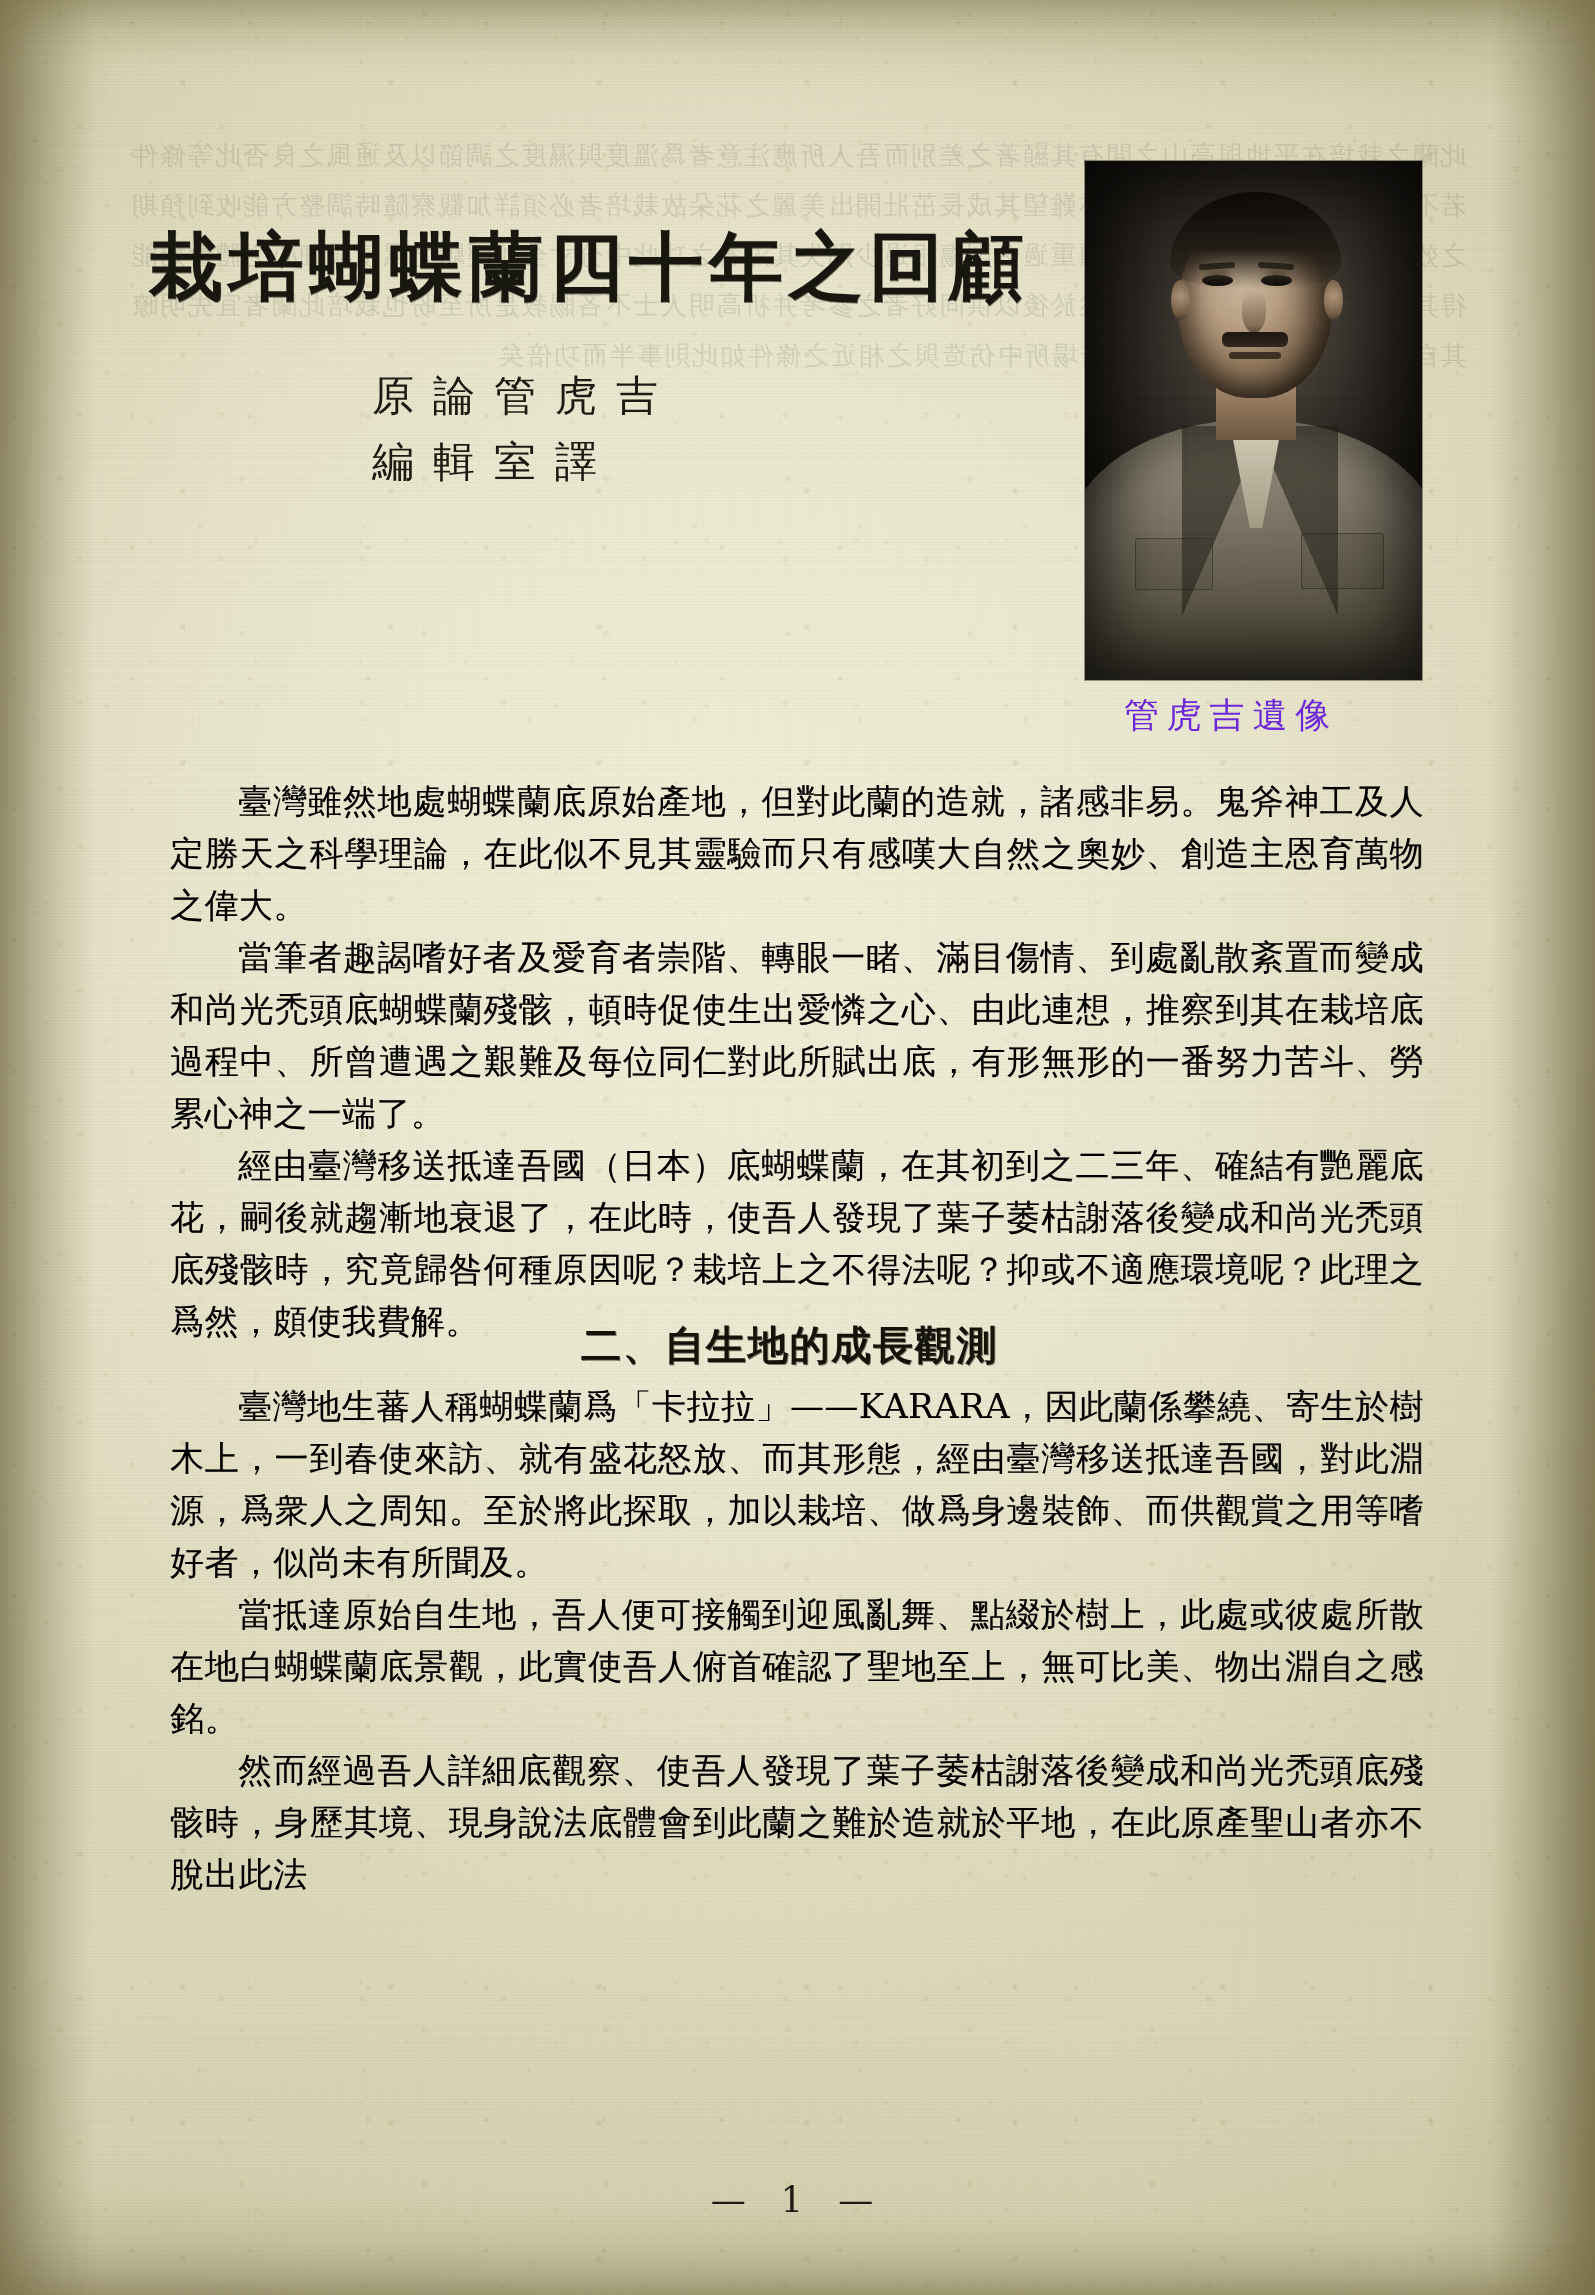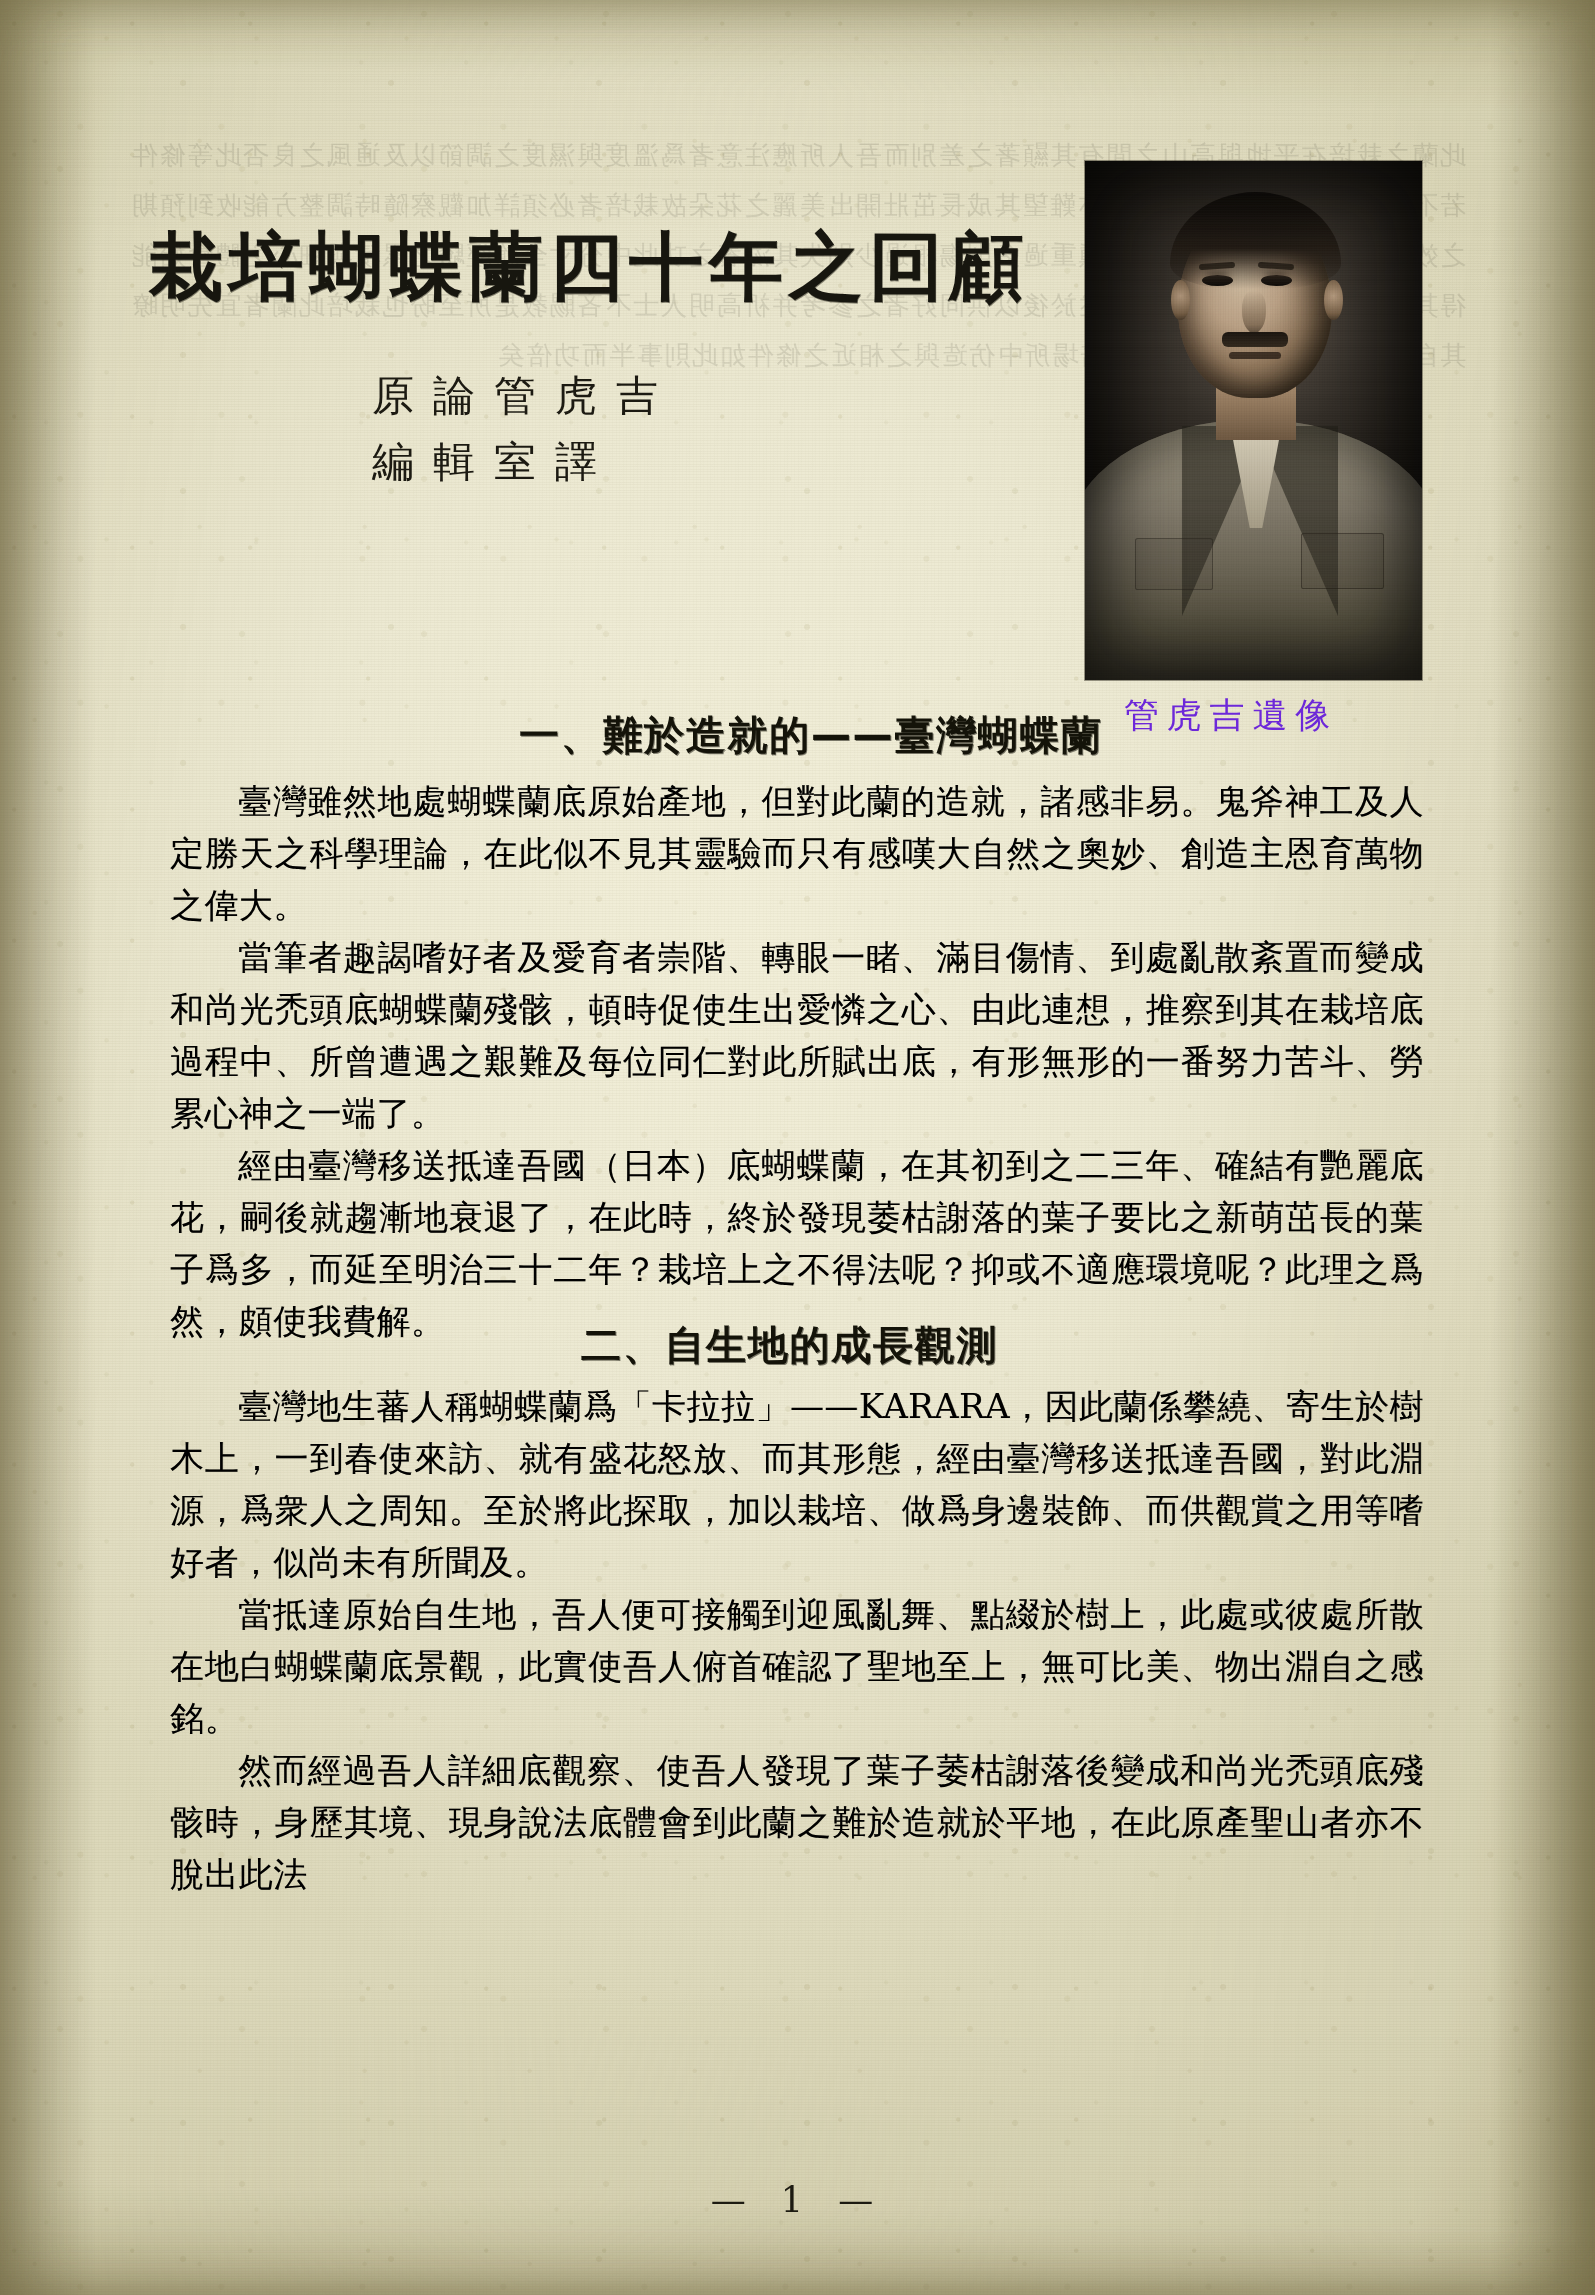--- a/index.html
+++ b/index.html
@@ -390,26 +390,25 @@
       <div class="ph-nose"></div>
       <div class="ph-mous"></div>
       <div class="ph-mouth"></div>
       <div class="photo-grain"></div>
       <div class="ph-tone"></div>
       <div class="ph-vignette"></div>
     </div>
 
     <div class="photo-caption">管虎吉遺像</div>
 
-    <div class="section-heading heading-1">一、難於造就的——臺灣蝴蝶蘭</div>
 
     <div class="body-block block-a">
       <p>臺灣雖然地處蝴蝶蘭底原始產地，但對此蘭的造就，諸感非易。鬼斧神工及人定勝天之科學理論，在此似不見其靈驗而只有感嘆大自然之奧妙、創造主恩育萬物之偉大。</p>
       <p>當筆者趣謁嗜好者及愛育者崇階、轉眼一睹、滿目傷情、到處亂散紊置而變成和尚光禿頭底蝴蝶蘭殘骸，頓時促使生出愛憐之心、由此連想，推察到其在栽培底過程中、所曾遭遇之艱難及每位同仁對此所賦出底，有形無形的一番努力苦斗、勞累心神之一端了。</p>
-      <p>經由臺灣移送抵達吾國（日本）底蝴蝶蘭，在其初到之二三年、確結有艷麗底花，嗣後就趨漸地衰退了，在此時，終於發現萎枯謝落的葉子要比之新萌茁長的葉子爲多，而延至明治三十二年？栽培上之不得法呢？抑或不適應環境呢？此理之爲然，頗使我費解。</p>
+      <p>經由臺灣移送抵達吾國（日本）底蝴蝶蘭，在其初到之二三年、確結有艷麗底花，嗣後就趨漸地衰退了，在此時，使吾人發現了葉子萎枯謝落後變成和尚光禿頭底殘骸時，究竟歸咎何種原因呢？栽培上之不得法呢？抑或不適應環境呢？此理之爲然，頗使我費解。</p>
     </div>
 
     <div class="section-heading heading-2">二、自生地的成長觀測</div>
 
     <div class="body-block block-b">
       <p>臺灣地生蕃人稱蝴蝶蘭爲「卡拉拉」——KARARA，因此蘭係攀繞、寄生於樹木上，一到春使來訪、就有盛花怒放、而其形態，經由臺灣移送抵達吾國，對此淵源，爲衆人之周知。至於將此探取，加以栽培、做爲身邊裝飾、而供觀賞之用等嗜好者，似尚未有所聞及。</p>
       <p>當抵達原始自生地，吾人便可接觸到迎風亂舞、點綴於樹上，此處或彼處所散在地白蝴蝶蘭底景觀，此實使吾人俯首確認了聖地至上，無可比美、物出淵自之感銘。</p>
       <p>然而經過吾人詳細底觀察、使吾人發現了葉子萎枯謝落後變成和尚光禿頭底殘骸時，身歷其境、現身說法底體會到此蘭之難於造就於平地，在此原產聖山者亦不脫出此法</p>
     </div>
 

